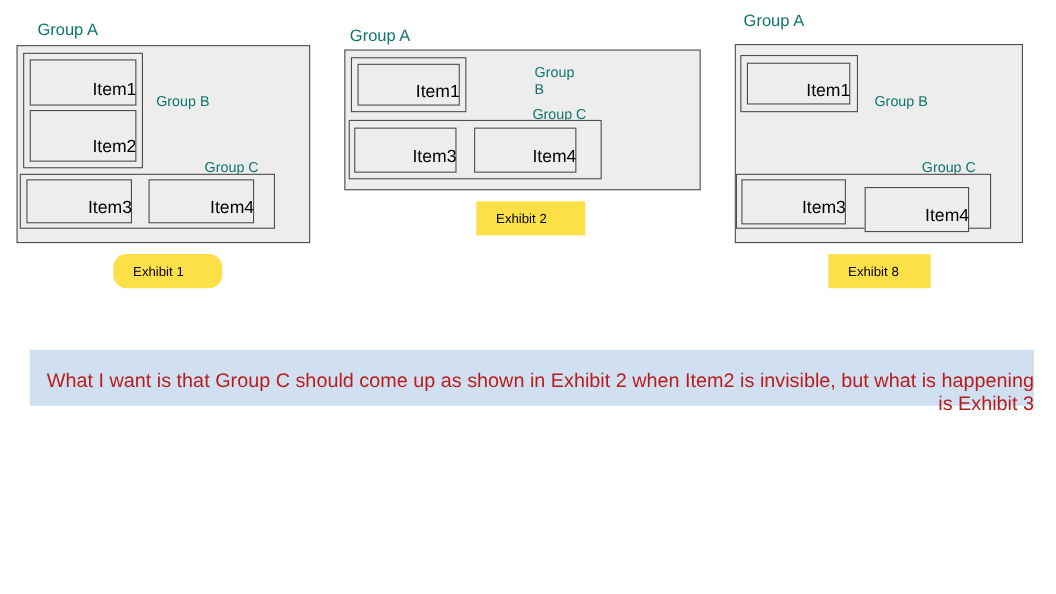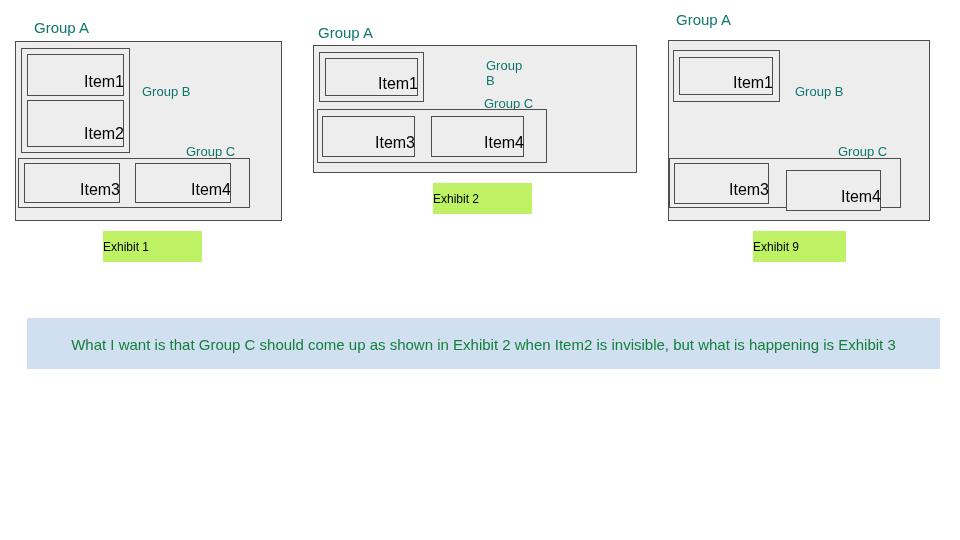--- a/index.html
+++ b/index.html
@@ -50,40 +50,41 @@
     width: 100%;
     text-align: right;
     font-size: 16px;
     color: #000000;
     font-family: "Liberation Sans", sans-serif;
   }
 
   
   .chip {
     position: absolute;
-    background: #bef264;
+    background: #fde047;
     color: #000000;
     font-size: 12px;
     display: flex;
     align-items: center;
+    padding-left: 18px;
     box-sizing: border-box;
   }
 
   
   .banner {
     position: absolute;
     background: #d0e0f0;
     box-sizing: border-box;
     display: flex;
     align-items: flex-start;
     justify-content: center;
   }
   .banner-text {
-    font-size: 15px;
-    color: #15803d;
+    font-size: 18px;
+    color: #b91c1c;
     padding-top: 18px;
     text-align: right;
     font-family: "Liberation Sans", sans-serif;
   }
 </style>
 </head>
 <body>
 
 <div class="canvas">
 
@@ -106,21 +107,21 @@
     <div class="lbl lbl-group" style="left:186px; top:145px;">Group C</div>
 
     <div class="box group-c" style="left:18px; top:158px; width:232px; height:50px;"></div>
 
     <div class="box item" style="left:24px; top:163px; width:96px; height:40px;"></div>
     <div class="item-label" style="left:24px; top:181px; width:96px;">Item3</div>
 
     <div class="box item" style="left:135px; top:163px; width:96px; height:40px;"></div>
     <div class="item-label" style="left:135px; top:181px; width:96px;">Item4</div>
 
-    <div class="chip" style="left:103px; top:231px; width:99px; height:31px;">Exhibit 1</div>
+    <div class="chip" style="left:103px; top:231px; width:99px; height:31px;border-radius:12px;">Exhibit 1</div>
   </div>
 
   <div>
 
     <div class="lbl lbl-title" style="left:318px; top:24px;">Group A</div>
 
     <div class="box group-a" style="left:313px; top:45px; width:324px; height:128px;"></div>
 
     <div class="box group-b" style="left:319px; top:52px; width:105px; height:50px;"></div>
 
@@ -159,20 +160,20 @@
     <div class="lbl lbl-group" style="left:838px; top:145px;">Group C</div>
 
     <div class="box group-c" style="left:669px; top:158px; width:232px; height:50px;"></div>
 
     <div class="box item" style="left:674px; top:163px; width:95px; height:41px;"></div>
     <div class="item-label" style="left:674px; top:181px; width:95px;">Item3</div>
 
     <div class="box item" style="left:786px; top:170px; width:95px; height:41px;"></div>
     <div class="item-label" style="left:786px; top:188px; width:95px;">Item4</div>
 
-    <div class="chip" style="left:753px; top:231px; width:93px; height:31px;">Exhibit 9</div>
+    <div class="chip" style="left:753px; top:231px; width:93px; height:31px;">Exhibit 8</div>
   </div>
 
   <div class="banner" style="left:27px; top:318px; width:913px; height:51px;">
     <div class="banner-text">What I want is that Group C should come up as shown in Exhibit 2 when Item2 is invisible, but what is happening is Exhibit 3</div>
   </div>
 
 </div>
 
 </body></html>

